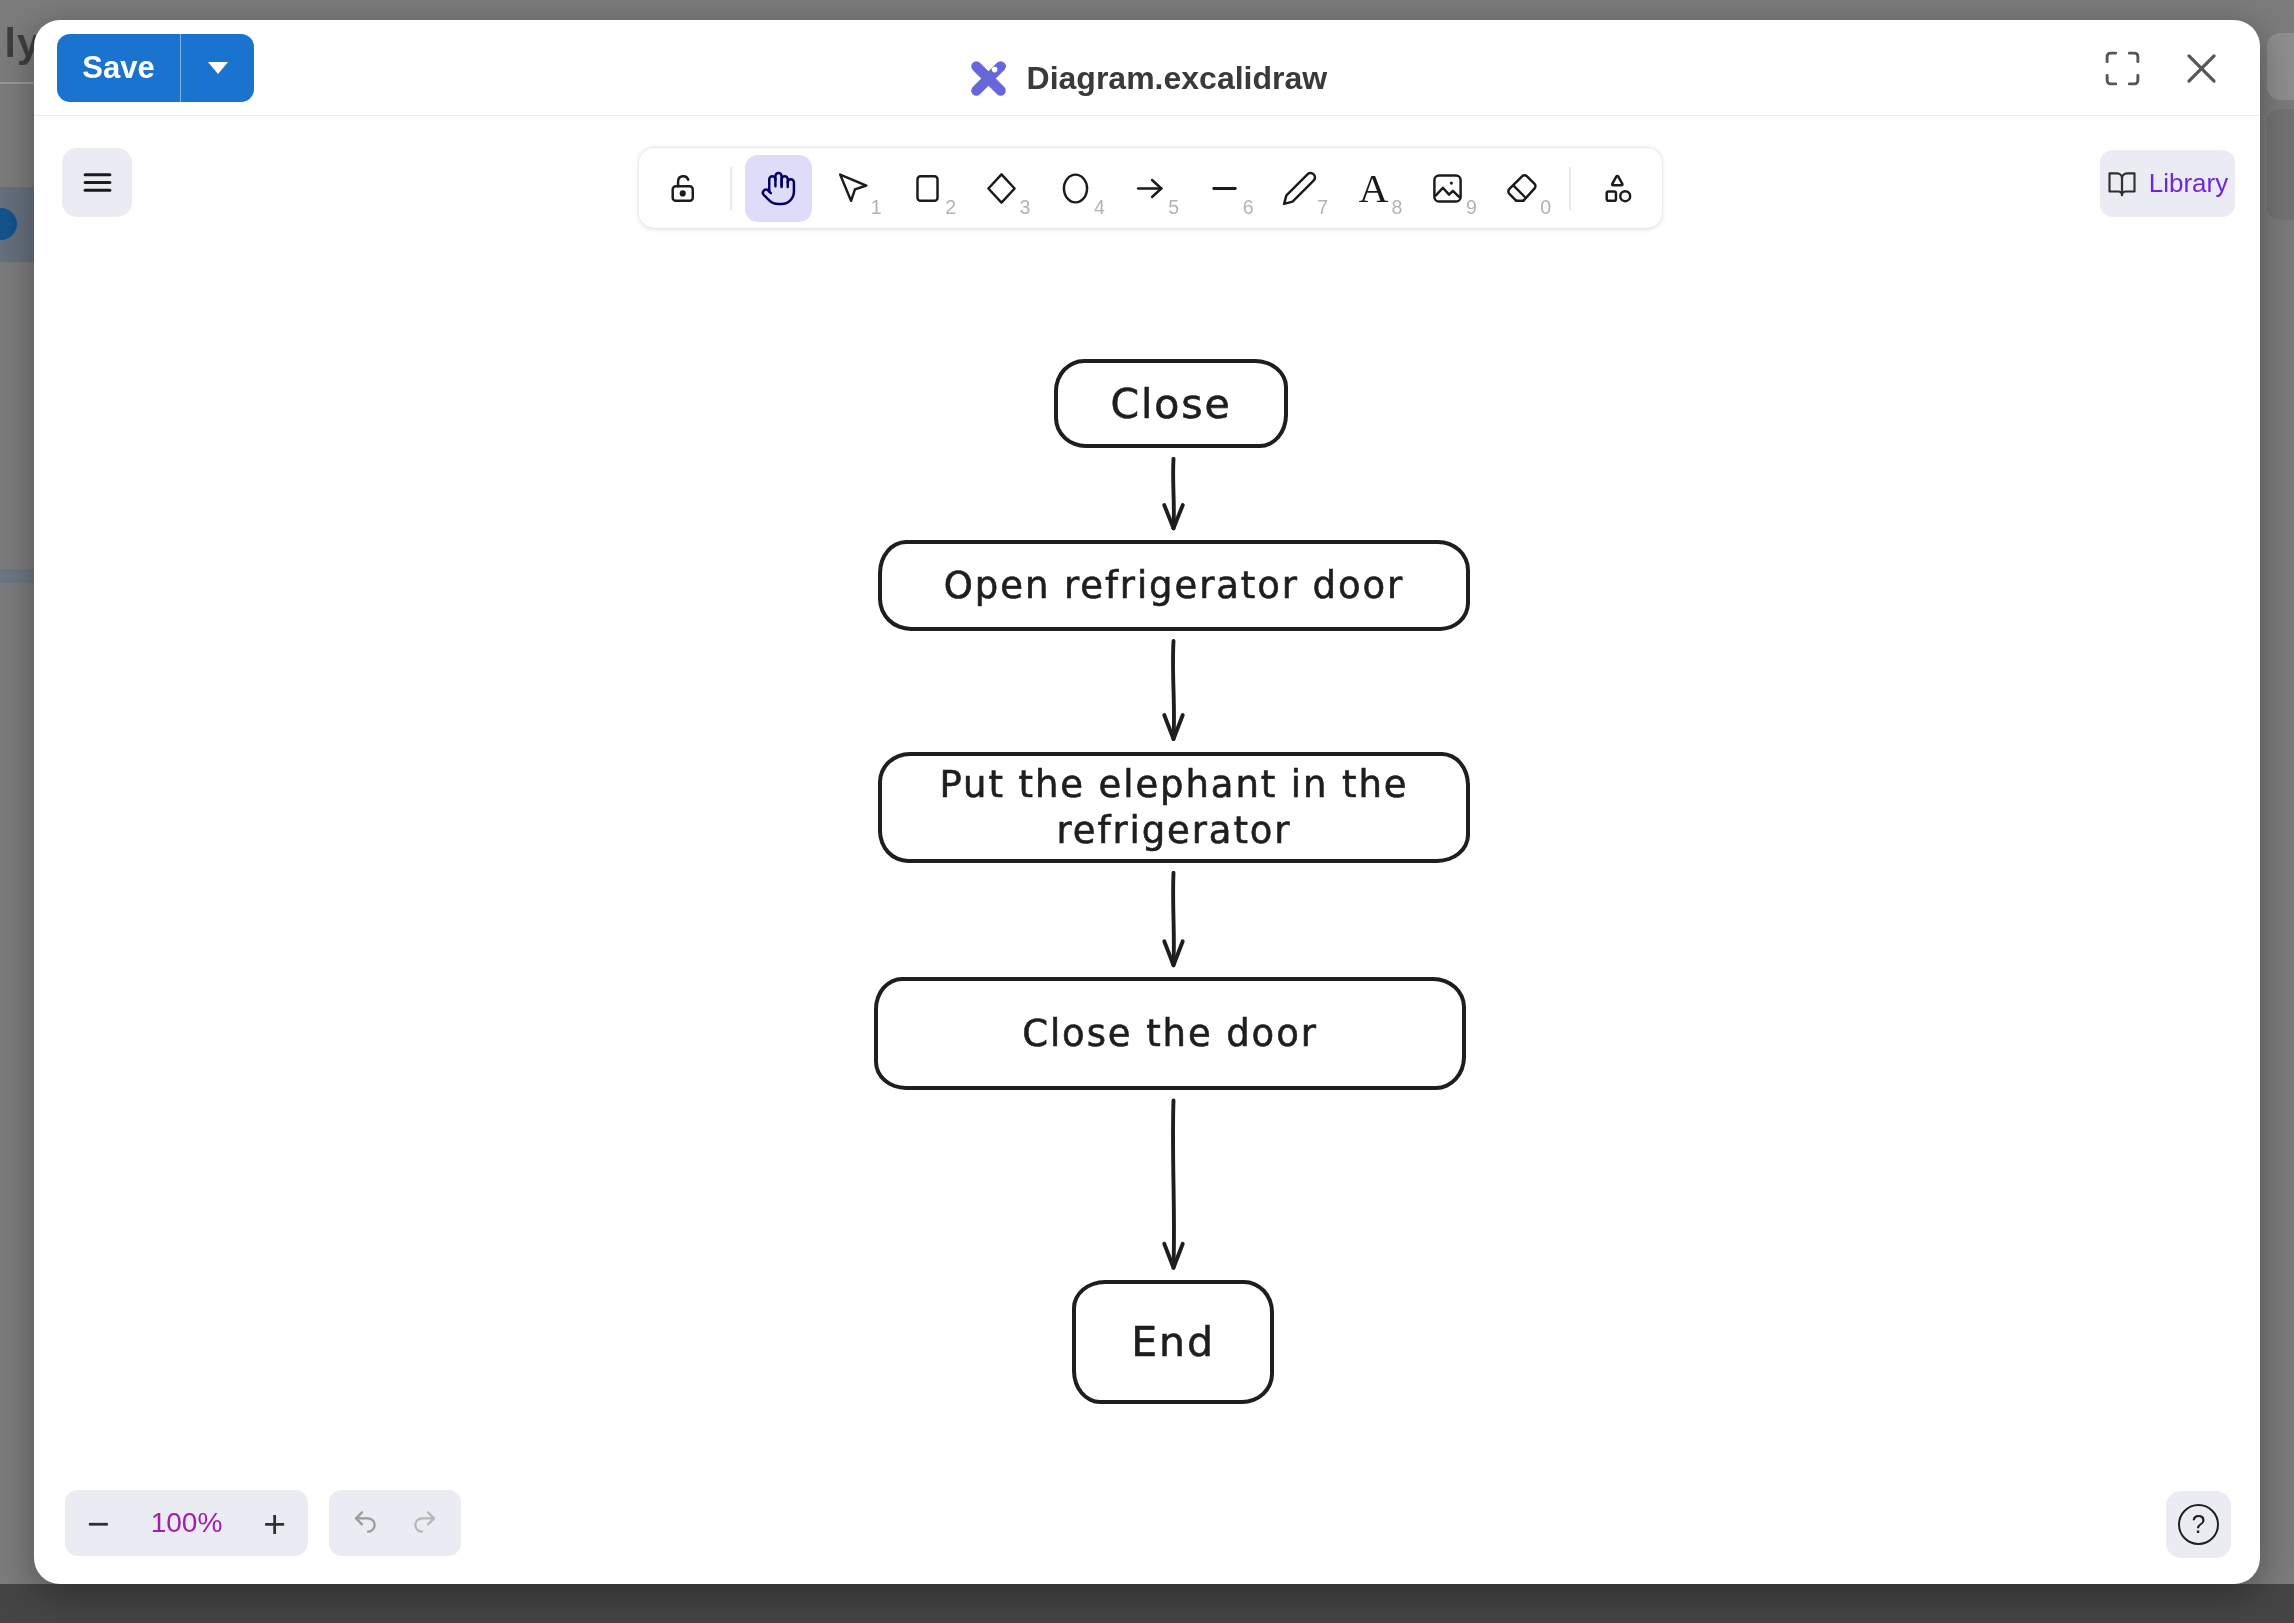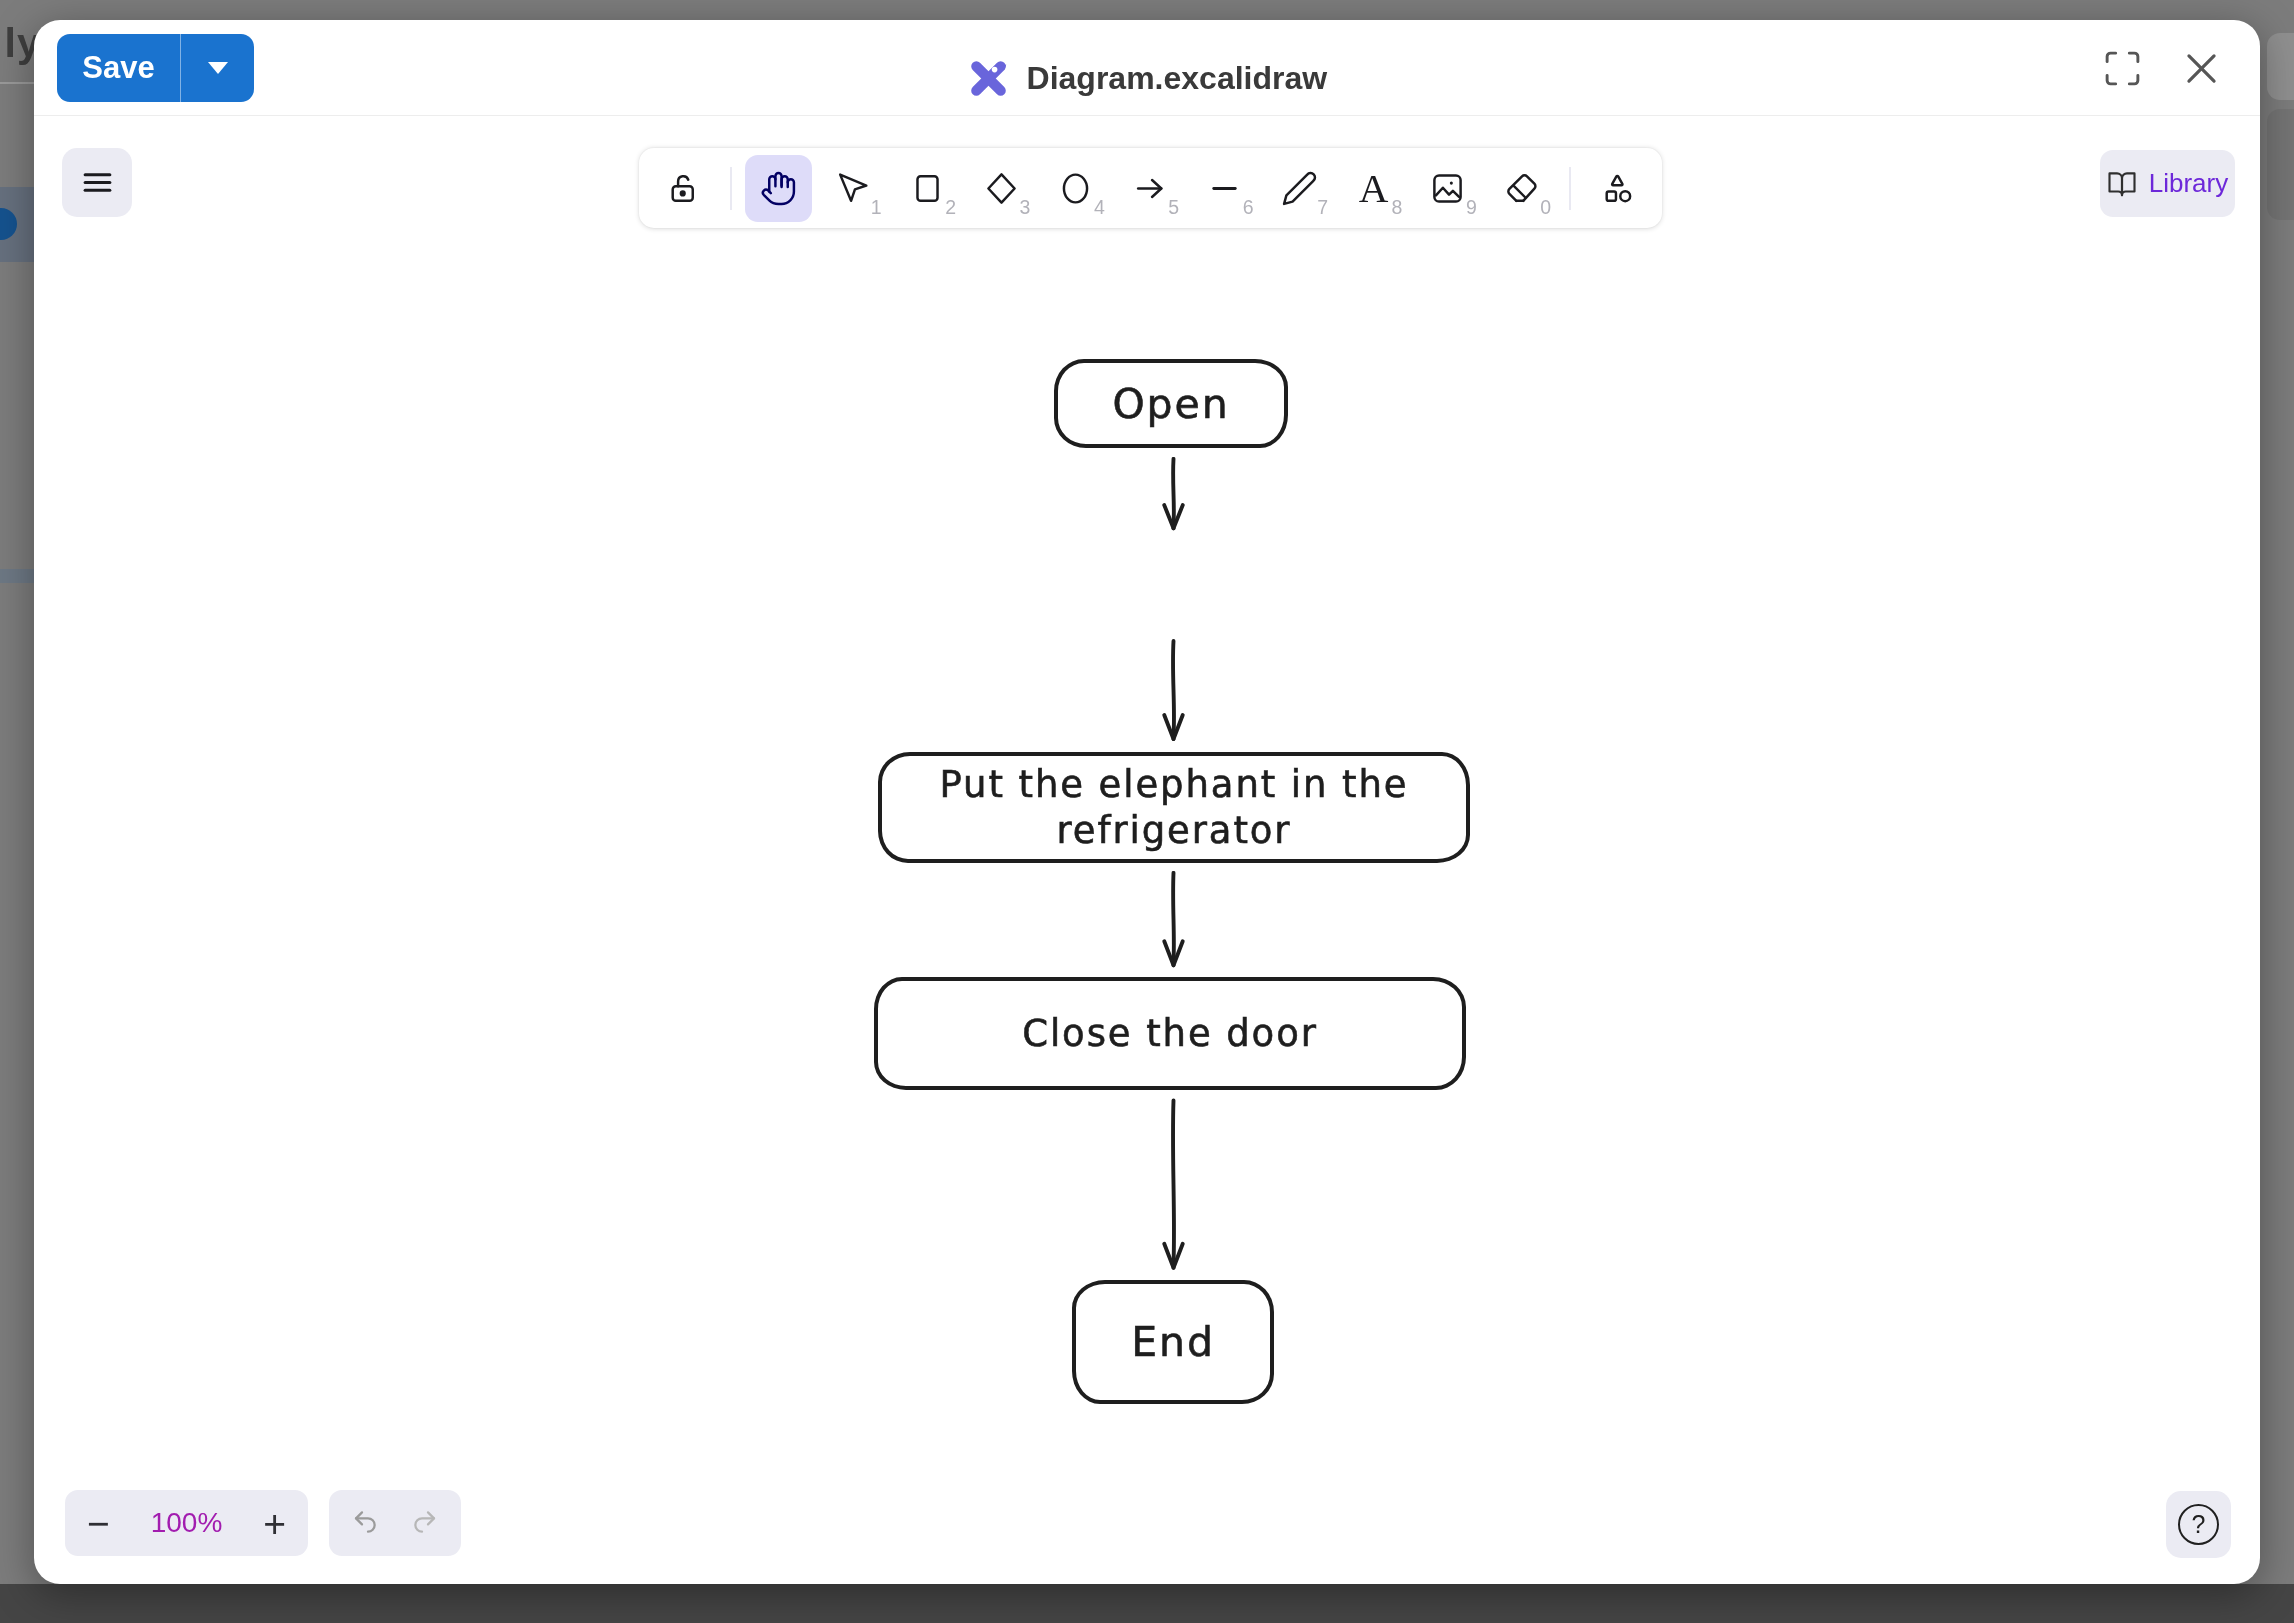--- a/index.html
+++ b/index.html
@@ -345,21 +345,22 @@
   <div class="library-btn">
     <span style="display:flex;">
       <svg width="30" height="30" viewBox="0 0 24 24" fill="none" stroke="#2f2f2f" stroke-width="1.7" stroke-linecap="round" stroke-linejoin="round">
         <path d="M2 3.5h6a4 4 0 0 1 4 4V21a3 3 0 0 0-3-3H2z"></path>
         <path d="M22 3.5h-6a4 4 0 0 0-4 4V21a3 3 0 0 1 3-3h7z"></path>
       </svg>
     </span>
     <span class="library-label">Library</span>
   </div>
 
-  <div class="fc-node n-start">Open</div>
+  <div class="fc-node n-start">Close</div>
+  <div class="fc-node n-open">Open refrigerator door</div>
   <div class="fc-node n-put">Put the elephant in the refrigerator</div>
   <div class="fc-node n-close">Close the door</div>
   <div class="fc-node n-end">End</div>
 
   <svg class="fc-arrow" style="top:437px;" width="37" height="74" viewBox="0 0 40 80" fill="none" stroke="#1e1e1e" stroke-width="4.2" stroke-linecap="round" stroke-linejoin="round">
     <path d="M20 2 C18.5 28, 21.5 52, 20 74"></path>
       <path d="M10 52 L20 77"></path>
       <path d="M30 52 L20 77"></path>
   </svg>
   <svg class="fc-arrow" style="top:619px;" width="37" height="103" viewBox="0 0 40 111" fill="none" stroke="#1e1e1e" stroke-width="4.2" stroke-linecap="round" stroke-linejoin="round">

